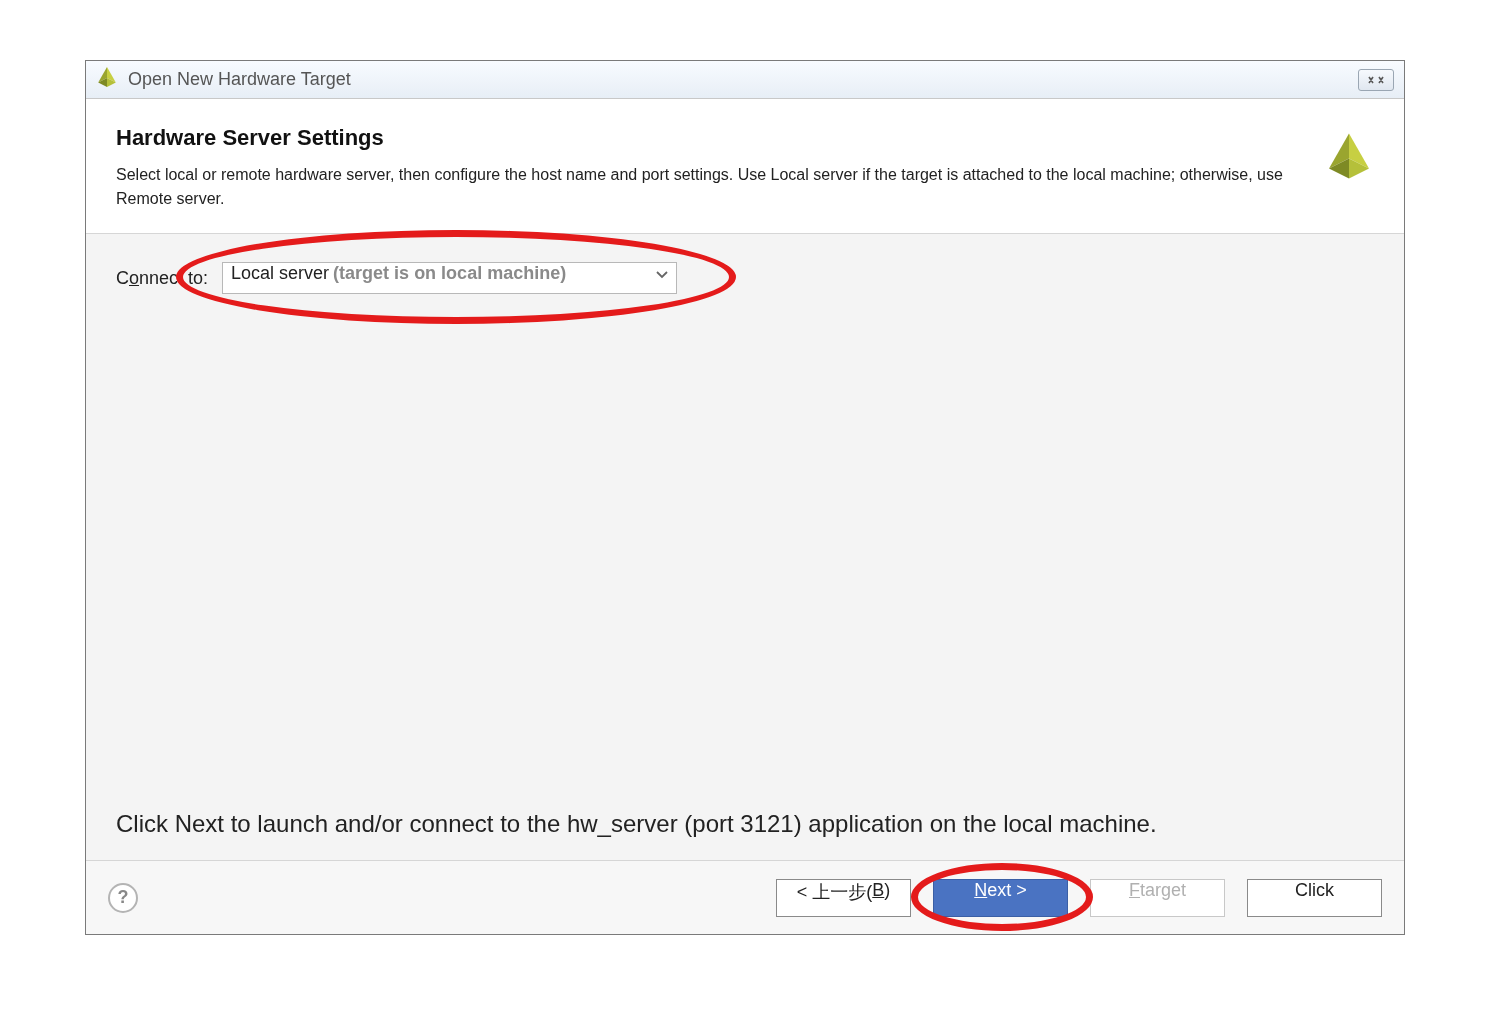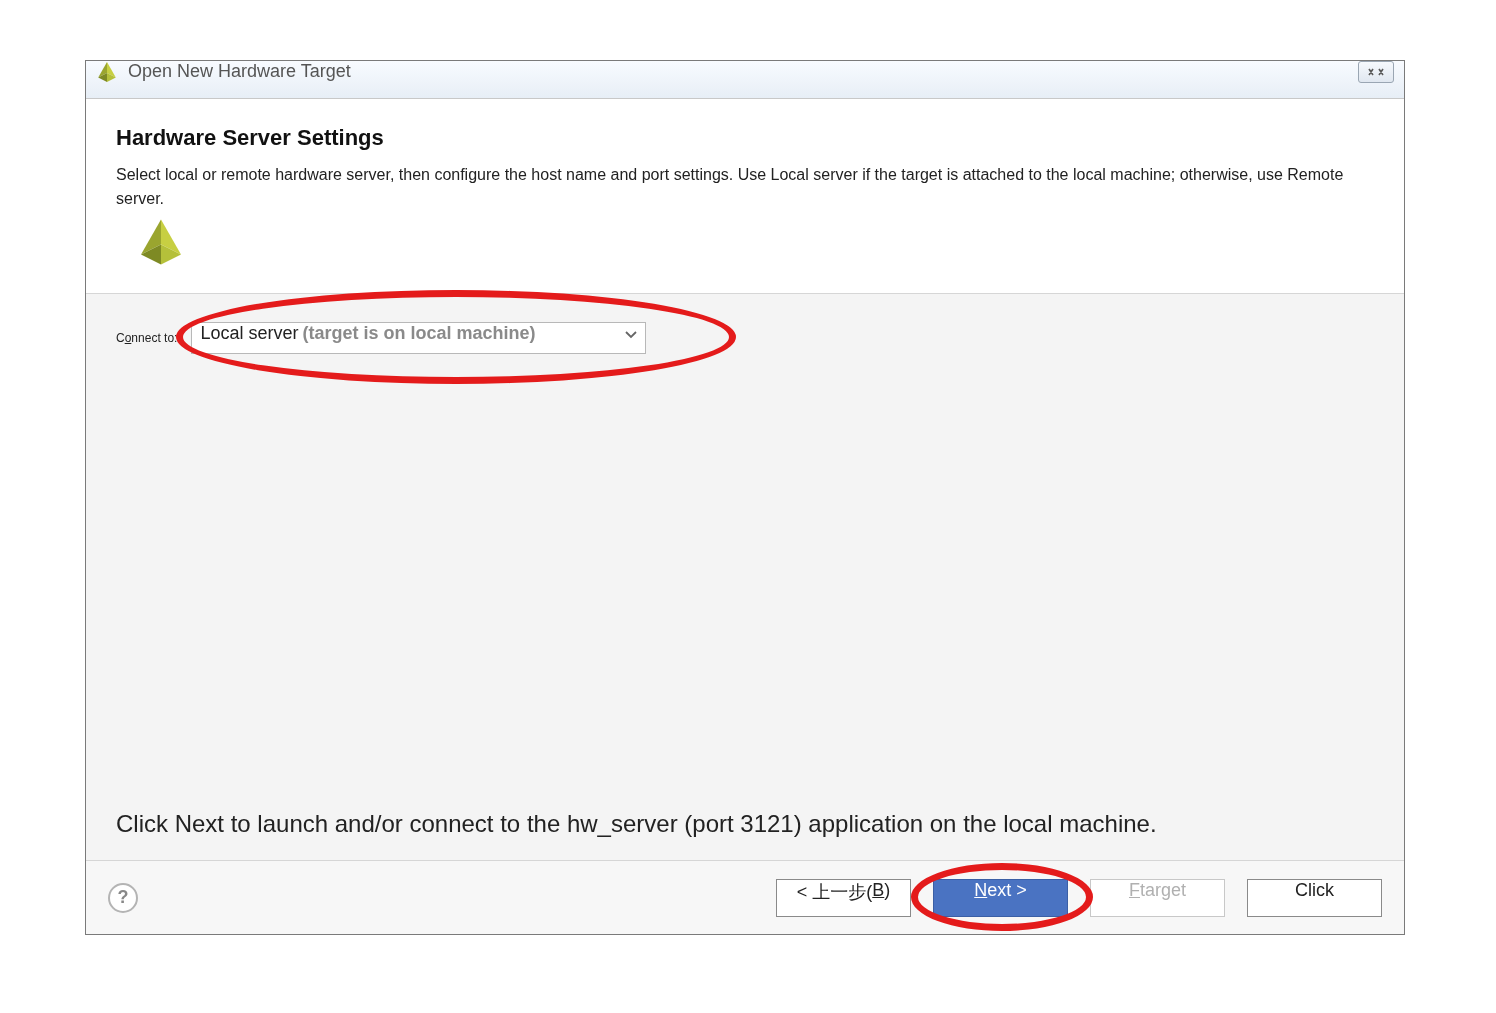--- a/index.html
+++ b/index.html
@@ -20,20 +20,21 @@
       border: 1px solid #7a7a7a;
       background: #f3f3f3;
       display: flex;
       flex-direction: column;
     }
     .titlebar {
       height: 38px;
       background: linear-gradient(#f8fbff, #e7eef6);
       border-bottom: 1px solid #c8c8c8;
       display: flex;
+      align-items: center;
       padding: 0 10px;
       font-size: 18px;
       color: #555;
     }
     .titlebar .app-icon { margin-right: 10px; }
     .titlebar .title-text { flex: 1; }
     .titlebar .close-btn {
       width: 36px; height: 22px;
       border: 1px solid #9aa6b3;
       border-radius: 3px;
@@ -41,21 +42,20 @@
       font-size: 12px; color: #555;
       display:flex;align-items:center;justify-content:center;
       cursor: pointer;
     }
     .header {
       background: #fff;
       border-bottom: 1px solid #d6d6d6;
       padding: 26px 30px 22px 30px;
       display: flex;
       align-items: flex-start;
-      flex-direction: column;
     }
     .header-text { flex: 1; }
     .header h1 {
       font-size: 22px;
       font-weight: bold;
       color: #111;
       margin-bottom: 12px;
     }
     .header p {
       font-size: 16px;
@@ -72,21 +72,21 @@
       flex-direction:column;
       position: relative;
     }
     .field-row {
       display: flex;
       align-items: center;
       gap: 14px;
       position: relative;
     }
     .field-label {
-      font-size: 12px;
+      font-size: 18px;
       color: #222;
     }
     .field-label .ak { text-decoration: underline; }
     .combo {
       width: 455px;
       height: 32px;
       border: 1px solid #b8b8b8;
       background: #fff;
       display: flex;
       padding: 0 8px;

